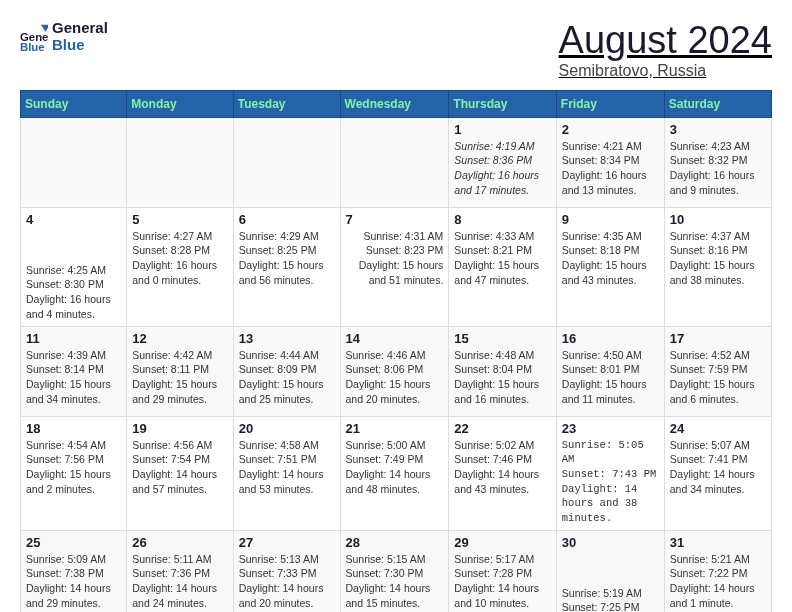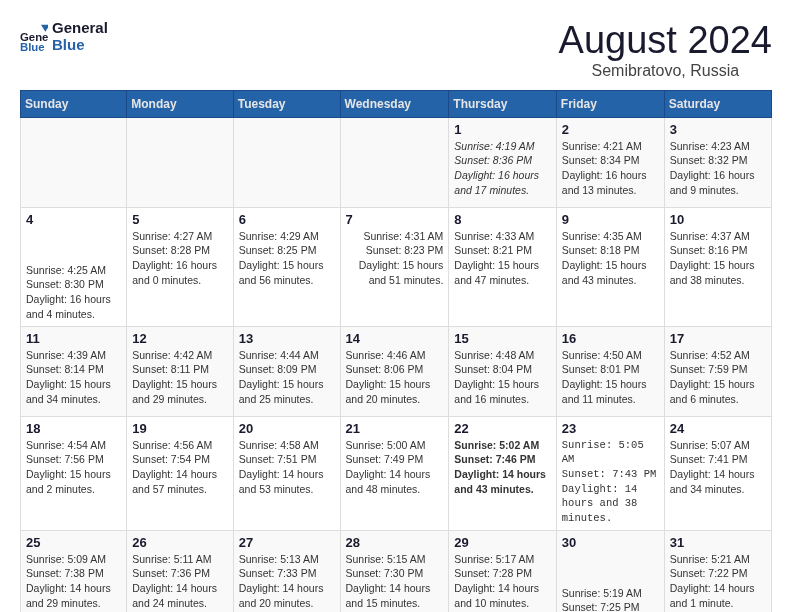--- a/index.html
+++ b/index.html
@@ -19,40 +19,41 @@
     .logo {
       display: flex;
       align-items: center;
       gap: 4px;
     }
     .logo-icon {
       width: 28px;
       height: 28px;
     }
     .title-block {
-      text-align: center;
+      text-align: left;
+      text-decoration: underline;
     }
     .calendar-title {
       font-size: 38px;
       font-weight: normal;
       color: #1a1a2e;
       line-height: 1.1;
     }
     .calendar-subtitle {
       font-size: 16px;
       color: #444;
     }
     table {
       width: 100%;
       border-collapse: collapse;
       font-size: 11px;
     }
     thead th {
       background-color: #2563a8;
-      color: #e5e5e5;
+      color: #86efac;
       padding: 6px 4px;
       text-align: left;
       font-size: 12px;
       font-weight: bold;
       border: 1px solid #1a4a8a;
     }
     tbody tr {
       border-bottom: 1px solid #ccc;
     }
     tbody td {
@@ -252,21 +253,21 @@
 Daylight: 14 hours and 53 minutes.</div>
         </td>
         <td>
           <span class="day-number">21</span>
           <div class="day-info" style="white-space: pre-line;">Sunrise: 5:00 AM
 Sunset: 7:49 PM
 Daylight: 14 hours and 48 minutes.</div>
         </td>
         <td>
           <span class="day-number">22</span>
-          <div class="day-info" style="white-space: pre-line; font-weight: bold;">Sunrise: 5:02 AM
+          <div class="day-info" style="white-space: pre-line;">Sunrise: 5:02 AM
 Sunset: 7:46 PM
 Daylight: 14 hours and 43 minutes.</div>
         </td>
         <td>
           <span class="day-number">23</span>
           <div class="day-info" style="white-space: pre-line; font-family: Liberation Mono, monospace;">Sunrise: 5:05 AM
 Sunset: 7:43 PM
 Daylight: 14 hours and 38 minutes.</div>
         </td>
         <td>

